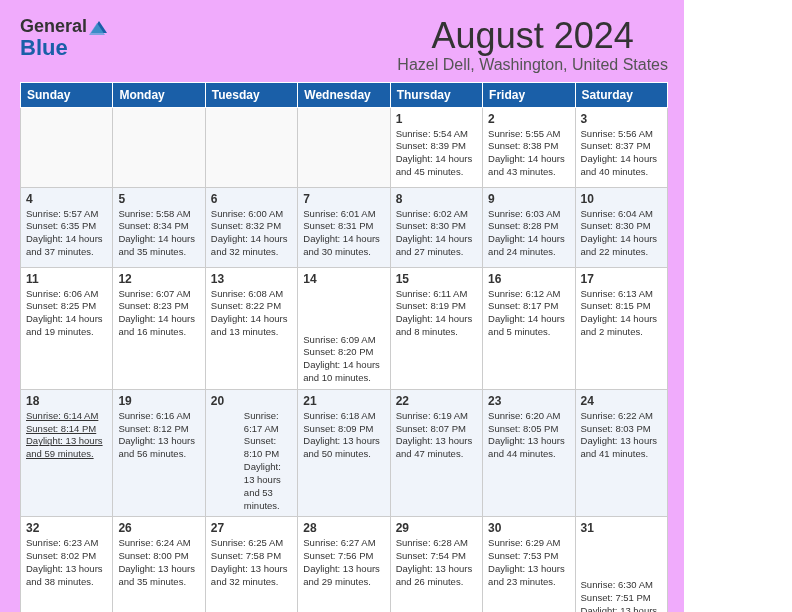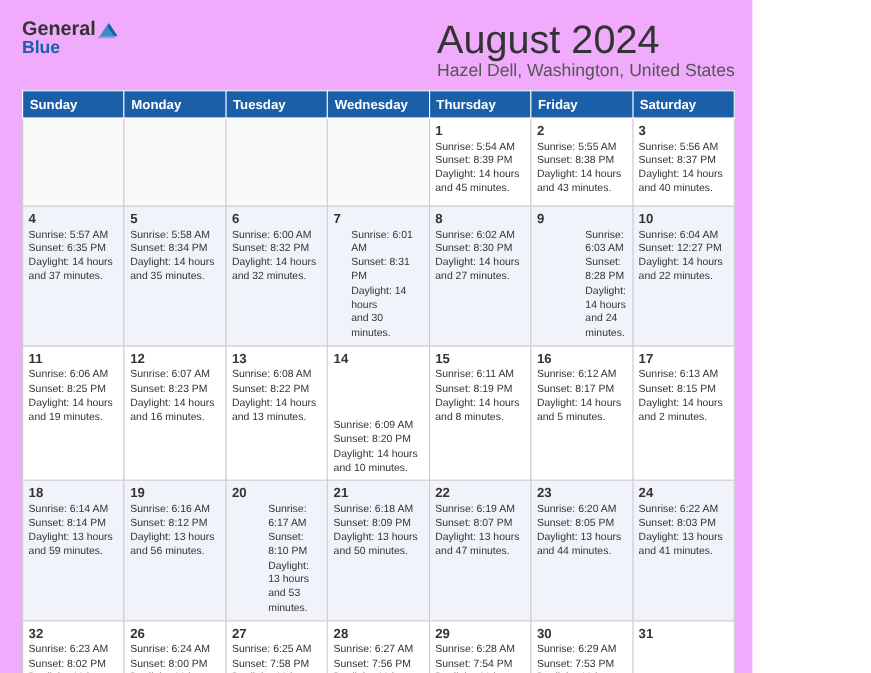--- a/index.html
+++ b/index.html
@@ -21,21 +21,21 @@
       align-items: flex-start;
       justify-content: space-between;
       margin-bottom: 8px;
     }
     .logo {
       display: flex;
       flex-direction: column;
       align-items: flex-start;
     }
     .title-block {
-      text-align: left;
+      text-align: center;
     }
     .month-title {
       font-size: 36px;
       font-weight: normal;
       color: #333;
       line-height: 1.1;
     }
     .location {
       font-size: 16px;
       color: #555;
@@ -87,21 +87,21 @@
 <div class="page">
   <div class="header">
     <div class="logo">
       <div style="display:flex;align-items:center;gap:2px;">
         <span style="font-size:18px;font-weight:bold;color:#333;">General</span>
         <svg width="20" height="16" viewBox="0 0 20 16">
           <polygon points="2,14 10,2 18,14" fill="#1a5fa8"></polygon>
           <polygon points="0,16 8,4 16,16" fill="#4a9fd4" opacity="0.7"></polygon>
         </svg>
       </div>
-      <span style="font-size:16px;font-weight:bold;color:#1a5fa8;margin-top:-2px;">Blue</span>
+      <span style="font-size:22px;font-weight:bold;color:#1a5fa8;margin-top:-2px;">Blue</span>
     </div>
     <div class="title-block">
       <div class="month-title">August 2024</div>
       <div class="location">Hazel Dell, Washington, United States</div>
     </div>
   </div>
 
   <table class="calendar">
     <thead>
       <tr>
@@ -159,43 +159,43 @@
           </td>
           <td>
             <div class="day-number">6</div>
             <div class="day-info" style="white-space: pre-line;">Sunrise: 6:00 AM
 Sunset: 8:32 PM
 Daylight: 14 hours
 and 32 minutes.</div>
           </td>
           <td>
             <div class="day-number">7</div>
-            <div class="day-info" style="white-space: pre-line; margin-left: 16px;">Sunrise: 6:01 AM
+            <div class="day-info" style="white-space: pre-line;">Sunrise: 6:01 AM
 Sunset: 8:31 PM
 Daylight: 14 hours
 and 30 minutes.</div>
           </td>
           <td>
             <div class="day-number">8</div>
             <div class="day-info" style="white-space: pre-line;">Sunrise: 6:02 AM
 Sunset: 8:30 PM
 Daylight: 14 hours
 and 27 minutes.</div>
           </td>
           <td>
             <div class="day-number">9</div>
-            <div class="day-info" style="white-space: pre-line; margin-left: 44px;">Sunrise: 6:03 AM
+            <div class="day-info" style="white-space: pre-line;">Sunrise: 6:03 AM
 Sunset: 8:28 PM
 Daylight: 14 hours
 and 24 minutes.</div>
           </td>
           <td>
             <div class="day-number">10</div>
             <div class="day-info" style="white-space: pre-line;">Sunrise: 6:04 AM
-Sunset: 12:27 PM
+Sunset: 8:30 PM
 Daylight: 14 hours
 and 22 minutes.</div>
           </td>
         </tr>
         <tr class="row-odd">
           <td>
             <div class="day-number">11</div>
             <div class="day-info" style="white-space: pre-line;">Sunrise: 6:06 AM
 Sunset: 8:25 PM
 Daylight: 14 hours
@@ -240,21 +240,21 @@
             <div class="day-number">17</div>
             <div class="day-info" style="white-space: pre-line;">Sunrise: 6:13 AM
 Sunset: 8:15 PM
 Daylight: 14 hours
 and 2 minutes.</div>
           </td>
         </tr>
         <tr class="row-even">
           <td>
             <div class="day-number">18</div>
-            <div class="day-info" style="white-space: pre-line;">Sunrise: 6:14 AM
+            <div class="day-info" style="white-space: pre-line; text-decoration: underline;">Sunrise: 6:14 AM
 Sunset: 8:14 PM
 Daylight: 13 hours
 and 59 minutes.</div>
           </td>
           <td>
             <div class="day-number">19</div>
             <div class="day-info" style="white-space: pre-line;">Sunrise: 6:16 AM
 Sunset: 8:12 PM
 Daylight: 13 hours
 and 56 minutes.</div>

